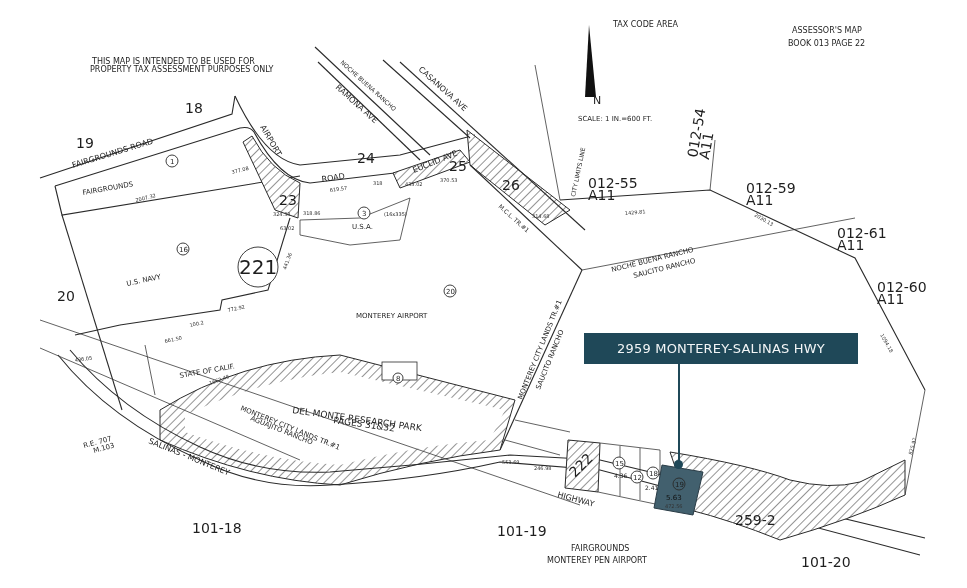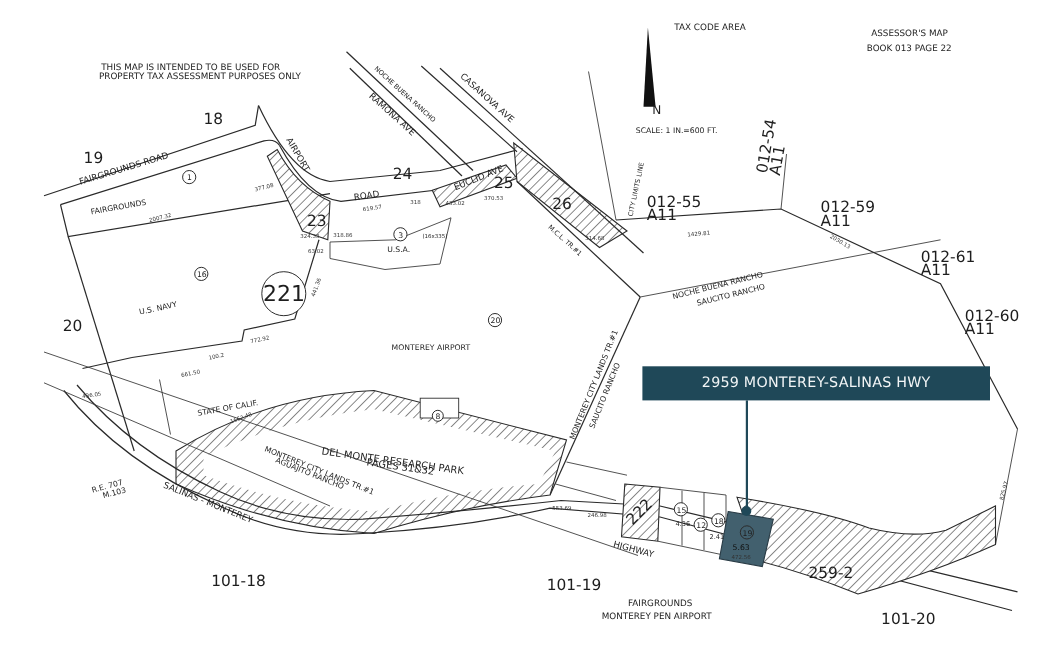--- a/index.html
+++ b/index.html
@@ -9,21 +9,21 @@
   .ln-thin { fill: none; stroke: #3a3a3a; stroke-width: 0.8; }
   .hatch { fill: url(#hatch); stroke: #2a2a2a; stroke-width: 1; }
   .t { font-family: "DejaVu Sans", sans-serif; fill: #1e1e1e; }
   .t-s { font-size: 8px; }
   .t-xs { font-size: 5px; fill: #333; }
   .t-l { font-size: 14px; }
   .t-xl { font-size: 20px; }
   .circ { fill: #fff; stroke: #2a2a2a; stroke-width: 0.9; }
   .subject { fill: #42606e; stroke: #2a3c46; stroke-width: 1; }
   .callout {
-    position: absolute; left: 584px; top: 333px; width: 316px; height: 31px;
+    position: absolute; left: 584px; top: 333px; width: 274px; height: 31px;
     background: #1f4858; color: #f2f5f6;
     font-family: "DejaVu Sans", sans-serif; font-size: 13px; letter-spacing: 0.2px;
     display: flex; align-items: center; justify-content: center;
   }
   .callout-line { position: absolute; left: 678px; top: 364px; width: 2px; height: 100px; background: #1f4858; }
   .callout-dot { position: absolute; left: 674px; top: 460px; width: 9px; height: 9px; border-radius: 50%; background: #1f4858; }
 </style>
 </head>
 <body>
 

